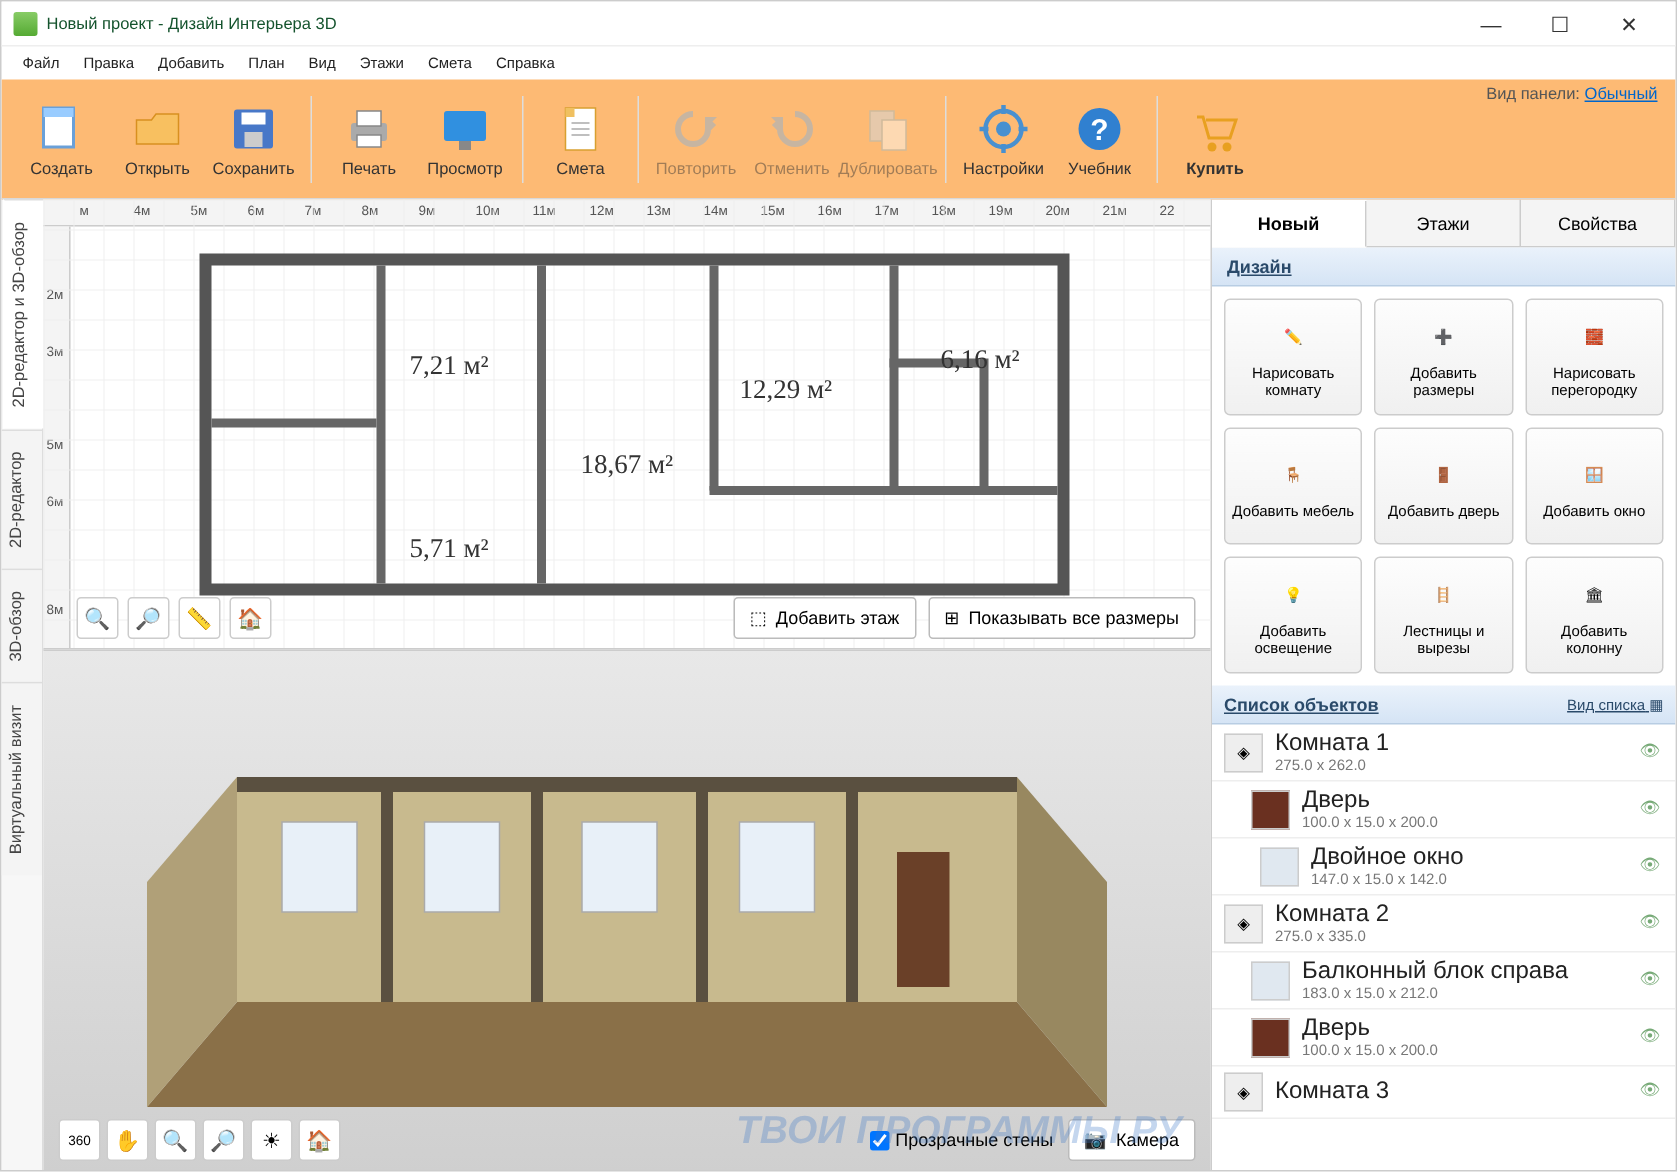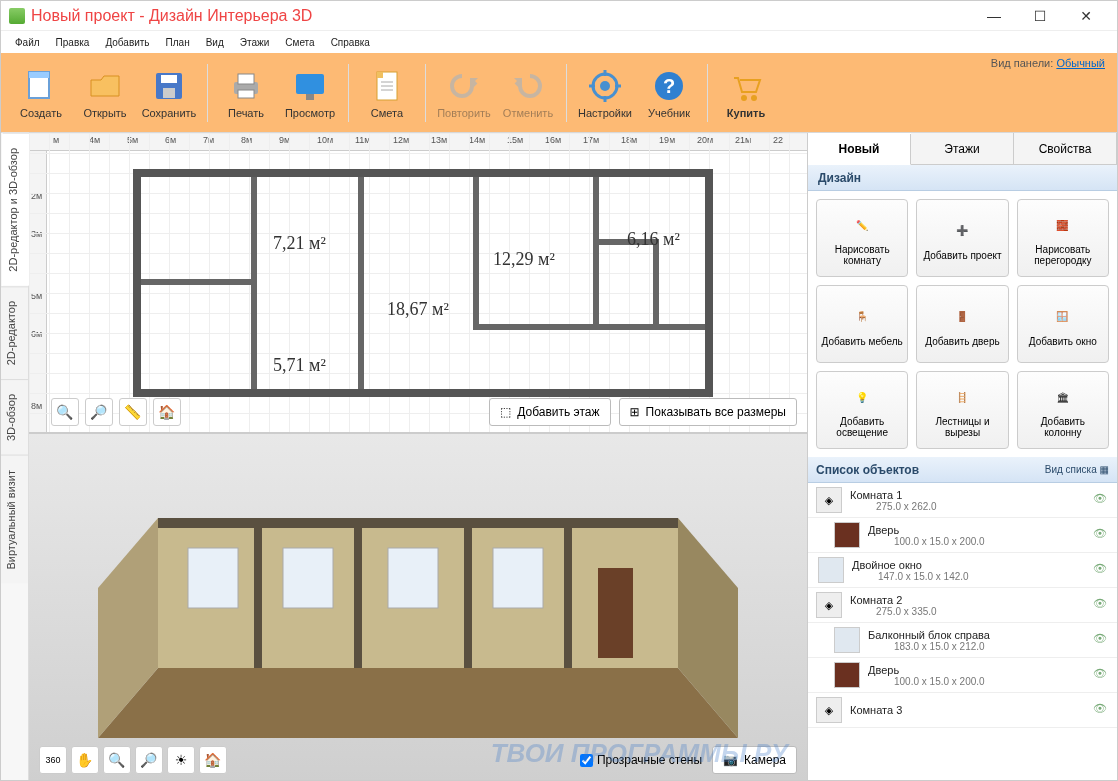--- a/index.html
+++ b/index.html
@@ -1,19 +1,19 @@
 <!DOCTYPE html>
 <html><head>
 <meta charset="utf-8">
 <style>
 * { margin: 0; padding: 0; box-sizing: border-box; font-family: "Segoe UI", Tahoma, sans-serif; }
 body { background: #fff; width: 1118px; height: 781px; overflow: hidden; border: 1px solid #ccc; }
 .titlebar { height: 30px; display: flex; align-items: center; padding: 0 8px; background: #fff; border-bottom: 1px solid #eee; }
 .titlebar .app-icon { width: 16px; height: 16px; margin-right: 6px; display:inline-block; background: linear-gradient(#8c6, #5a3); border-radius:2px;}
-.titlebar .title { font-size: 16px; color: #ef4444; flex: 1; }
+.titlebar .title { font-size: 11px; color: #14532d; flex: 1; }
 .win-controls { display: flex; gap: 0; }
 .win-btn { width: 46px; height: 30px; display: flex; align-items: center; justify-content: center; font-size: 14px; color: #333; }
 .menubar { height: 22px; display: flex; align-items: center; padding: 0 6px; font-size: 10px; color: #222; }
 .menubar span { padding: 2px 8px; }
 .toolbar { height: 80px; display: flex; align-items: center; padding: 4px 8px; border-bottom: 1px solid #d8d8d8; background: #fdba74; position: relative;}
 .tool-group { display: flex; align-items: center; gap: 0; }
 .sep { width: 1px; height: 58px; background: #ddd; margin: 0 6px; }
 .tool-btn { display: flex; flex-direction: column; align-items: center; justify-content: center; width: 64px; height: 70px; border: 1px solid transparent; border-radius: 3px; font-size: 11px; color: #333; }
 .tool-btn .ticon { width: 38px; height: 38px; display:flex; align-items:center; justify-content:center; margin-bottom: 2px; }
 .tool-btn svg { width: 36px; height: 36px; }
@@ -38,31 +38,31 @@
 .plan-actions { position:absolute; right:10px; bottom:6px; display:flex; gap:8px;}
 .act-btn { height: 28px; padding: 0 10px; border:1px solid #bbb; border-radius:3px; background:#fff; font-size:12px; display:flex; align-items:center; gap:6px;}
 .view3d { flex: 1; background: linear-gradient(#e8e8e8, #cfcfcf); position: relative; border-top: 1px solid #ccc; display:flex; align-items:center; justify-content:center;}
 .view3d .room3d { width: 640px; height: 280px; position:relative; }
 .view3d-toolbar { position:absolute; left: 10px; bottom: 8px; display:flex; gap:4px;}
 .view3d-right { position:absolute; right:10px; bottom:8px; display:flex; gap:10px; align-items:center; font-size:12px;}
 .rside { width: 310px; border-left: 1px solid #ccc; display:flex; flex-direction:column; background:#fff;}
 .rtabs { display:flex; height: 32px; border-bottom:1px solid #ccc;}
 .rtab { flex:1; display:flex; align-items:center; justify-content:center; font-size:12px; border-right:1px solid #ccc; background:#f4f4f4;}
 .rtab.active { background:#fff; border-bottom:1px solid #fff; position:relative; top:1px; font-weight:bold;}
-.section-hdr { background: linear-gradient(#eaf2fb, #d5e4f5); height: 26px; display:flex; align-items:center; padding: 0 10px; font-size:12px; font-weight:bold; color:#2a4a6a; border-bottom:1px solid #b8cde3;}
+.section-hdr { background: linear-gradient(#eaf2fb, #d5e4f5); height: 26px; display:flex; align-items:center; padding: 0 10px; font-size:12px; font-weight:bold; color:#2a4a6a; border-bottom:1px solid #b8cde3;text-decoration:underline;}
 .design-grid { display:grid; grid-template-columns: repeat(3, 1fr); gap:8px; padding:8px;}
 .dbtn { height: 78px; border:1px solid #ccc; border-radius:4px; background: linear-gradient(#fdfdfd,#f0f0f0); display:flex; flex-direction:column; align-items:center; justify-content:center; font-size:10px; text-align:center; padding:4px; gap:4px;}
 .dbtn .di { width:30px; height:30px; display:flex; align-items:center; justify-content:center;}
 .list-hdr { display:flex; align-items:center; justify-content:space-between; padding: 0 8px;}
 .objlist { flex:1; overflow-y:auto; font-size:11px;}
 .obj-row { display:flex; align-items:center; padding: 4px 8px; border-bottom:1px solid #eee; gap:8px;}
 .obj-row .oicon { width:26px; height:26px; background:#eee; border:1px solid #ccc; flex-shrink:0; display:flex;align-items:center;justify-content:center;}
 .obj-row .oinfo { flex:1; }
-.obj-row .oname { font-size:11px; color:#222;}
-.obj-row .osize { font-size:10px; color:#777;margin-left:26px;}
+.obj-row .oname { font-size:16px; color:#222;}
+.obj-row .osize { font-size:10px; color:#777;}
 .obj-row .oeye { width:16px; height:16px; color:#7a7;}
 .watermark { position:absolute; right: 330px; bottom: 12px; font-size: 26px; font-weight:bold; font-style:italic; color: rgba(60,120,200,0.3); pointer-events:none; font-family: Arial;}
 .checkbox-lbl { display:flex; align-items:center; gap:4px; font-size:12px;}
 </style>
 </head>
 <body>
 
 <div class="titlebar">
   <span class="app-icon"></span>
   <span class="title">Новый проект - Дизайн Интерьера 3D</span>
@@ -167,20 +167,29 @@
         <span>Повторить</span>
       </div>
     <div class="tool-btn" style="opacity:.45">
         <div class="ticon">
           <svg viewBox="0 0 36 36">
             <path d="M20 8 A10 10 0 1 1 10 18 L6 14" fill="none" stroke="#88b0d8" stroke-width="4"></path>
             <path d="M4 10l8 0 0 8z" fill="#88b0d8"></path>
           </svg>
         </div>
         <span>Отменить</span>
+      </div>
+    <div class="tool-btn" style="opacity:.45">
+        <div class="ticon">
+          <svg viewBox="0 0 36 36">
+            <rect x="6" y="6" width="16" height="20" fill="#cde" stroke="#9bc"></rect>
+            <rect x="14" y="12" width="16" height="20" fill="#fff" stroke="#9bc"></rect>
+          </svg>
+        </div>
+        <span>Дублировать</span>
       </div>
   </div>
   <div class="sep"></div>
   <div class="tool-group">
     <div class="tool-btn">
         <div class="ticon">
           <svg viewBox="0 0 36 36">
             <circle cx="18" cy="18" r="12" fill="none" stroke="#4890d0" stroke-width="3"></circle>
             <circle cx="18" cy="18" r="5" fill="#4890d0"></circle>
             <g stroke="#4890d0" stroke-width="3">
@@ -339,21 +348,21 @@
       <div class="rtab">Свойства</div>
     </div>
     <div class="section-hdr">Дизайн</div>
     <div class="design-grid">
       <div class="dbtn">
           <div class="di">✏️</div>
           <span>Нарисовать комнату</span>
         </div>
       <div class="dbtn">
           <div class="di">➕</div>
-          <span>Добавить проект</span>
+          <span>Добавить размеры</span>
         </div>
       <div class="dbtn">
           <div class="di">🧱</div>
           <span>Нарисовать перегородку</span>
         </div>
       <div class="dbtn">
           <div class="di">🪑</div>
           <span>Добавить мебель</span>
         </div>
       <div class="dbtn">
@@ -391,21 +400,21 @@
           <div class="oeye">👁</div>
         </div>
       <div class="obj-row" style="padding-left:26px">
           <div class="oicon" style="background:#6a3020"></div>
           <div class="oinfo">
             <div class="oname">Дверь</div>
             <div class="osize">100.0 x 15.0 x 200.0</div>
           </div>
           <div class="oeye">👁</div>
         </div>
-      <div class="obj-row" style="padding-left:10px">
+      <div class="obj-row" style="padding-left:32px">
           <div class="oicon" style="background:#e0e8f0"></div>
           <div class="oinfo">
             <div class="oname">Двойное окно</div>
             <div class="osize">147.0 x 15.0 x 142.0</div>
           </div>
           <div class="oeye">👁</div>
         </div>
       <div class="obj-row">
           <div class="oicon">◈</div>
           <div class="oinfo">

